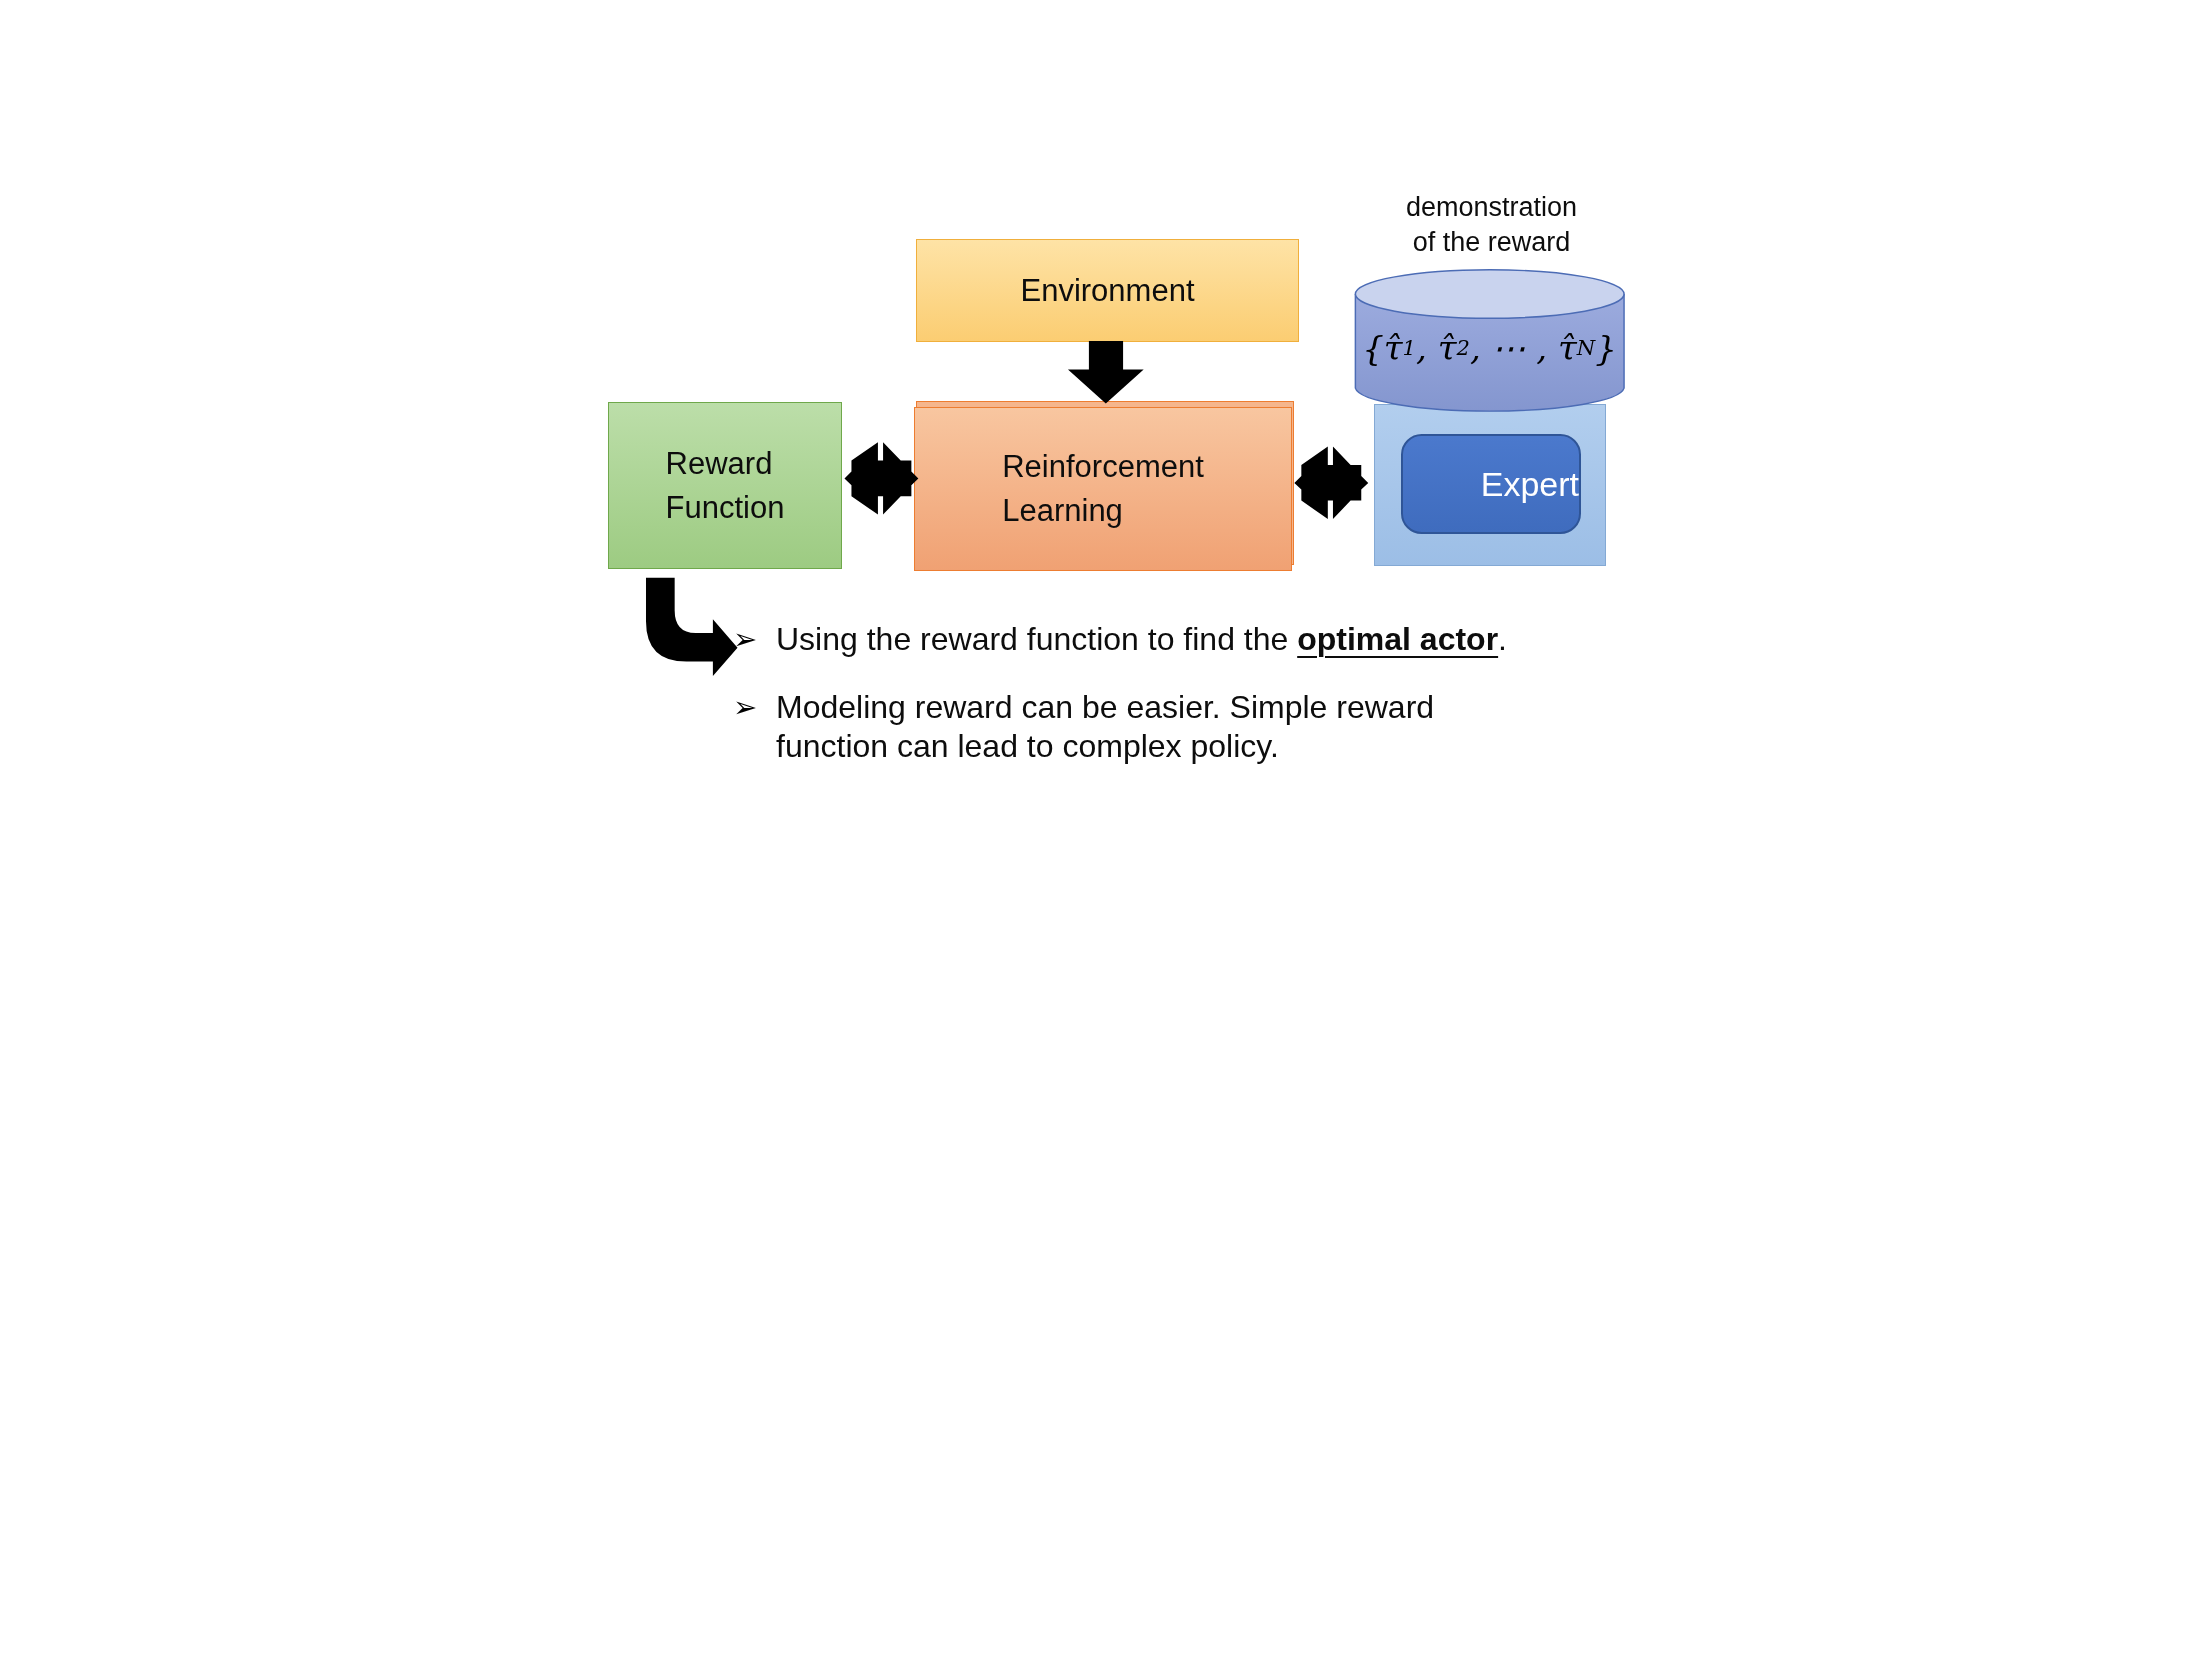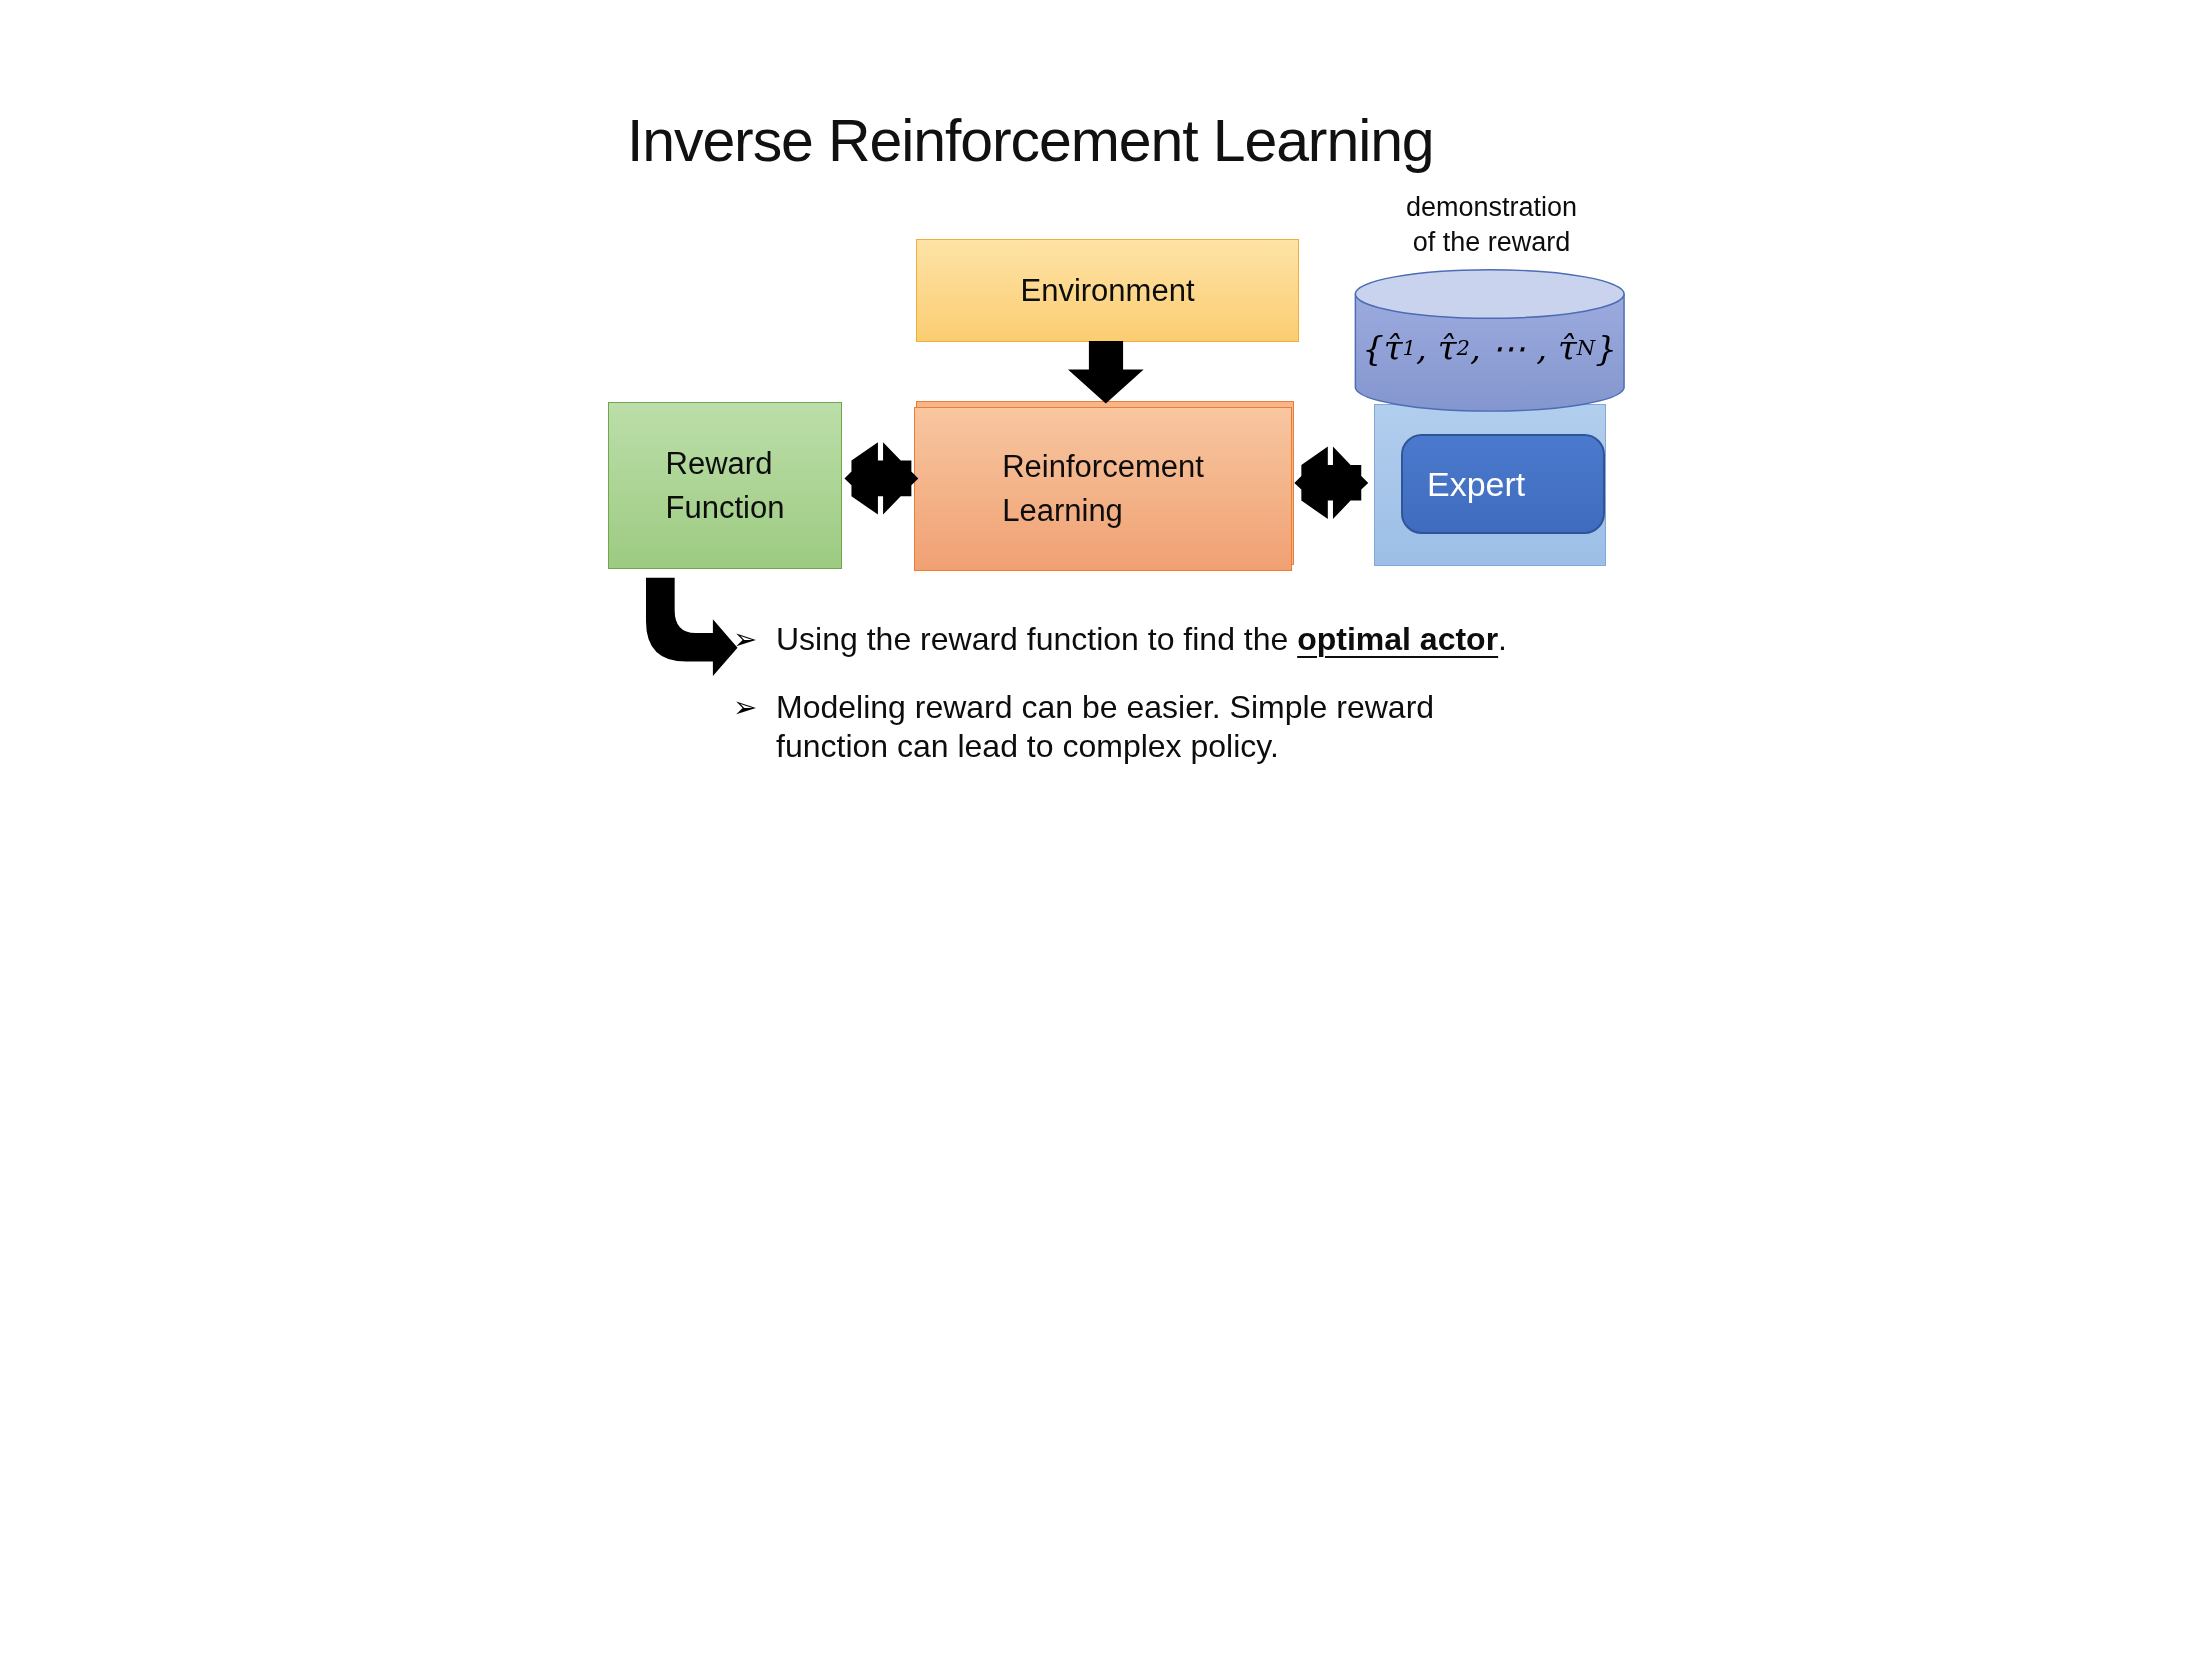--- a/index.html
+++ b/index.html
@@ -42,22 +42,22 @@
   .expert-panel{
     position:absolute;left:823px;top:404px;width:230px;height:160px;
     border:1.5px solid var(--panel_border);
     background:linear-gradient(180deg,var(--panel_top),var(--panel_bottom));
     z-index:1;
   }
   .expert-button{
     position:absolute;left:850px;top:434px;width:176px;height:96px;
     border:2.2px solid var(--expert_border);border-radius:20.6px;
     background:linear-gradient(180deg,var(--expert_top),var(--expert_bottom));
-    display:flex;align-items:center;justify-content:flex-start;
-    font-size:34px;color:var(--expert_text);z-index:2;padding-left:24px;
+    display:flex;align-items:center;justify-content:flex-end;
+    font-size:34px;color:var(--expert_text);z-index:2;
   }
   
   .overlay{position:absolute;left:0;top:0;width:1103px;height:827px;z-index:5;pointer-events:none;}
   
   .formula{
     position:absolute;left:804px;top:322px;width:269px;height:51px;z-index:6;
     display:flex;align-items:center;justify-content:center;
     font-family:"DejaVu Serif",serif;font-style:italic;font-size:34px;color:#000;
     white-space:pre;
   }
@@ -70,21 +70,20 @@
   .bullet-text{flex:1 1 auto;}
   .b-em{font-weight:bold;text-decoration:underline;
         text-decoration-thickness:2.2px;text-underline-offset:5.9px;}
   .b-line{display:block;}
 </style>
 </head>
 <body>
 
 <div class="slide">
 
-  <div class="slide-title">Inverse Reinforcement Learning</div>
 
   <div class="annotation">
     <span class="b-line">demonstration</span>
     <span class="b-line">of the reward</span>
   </div>
 
   <div class="box env-box">
     <span>Environment</span>
   </div>
 

